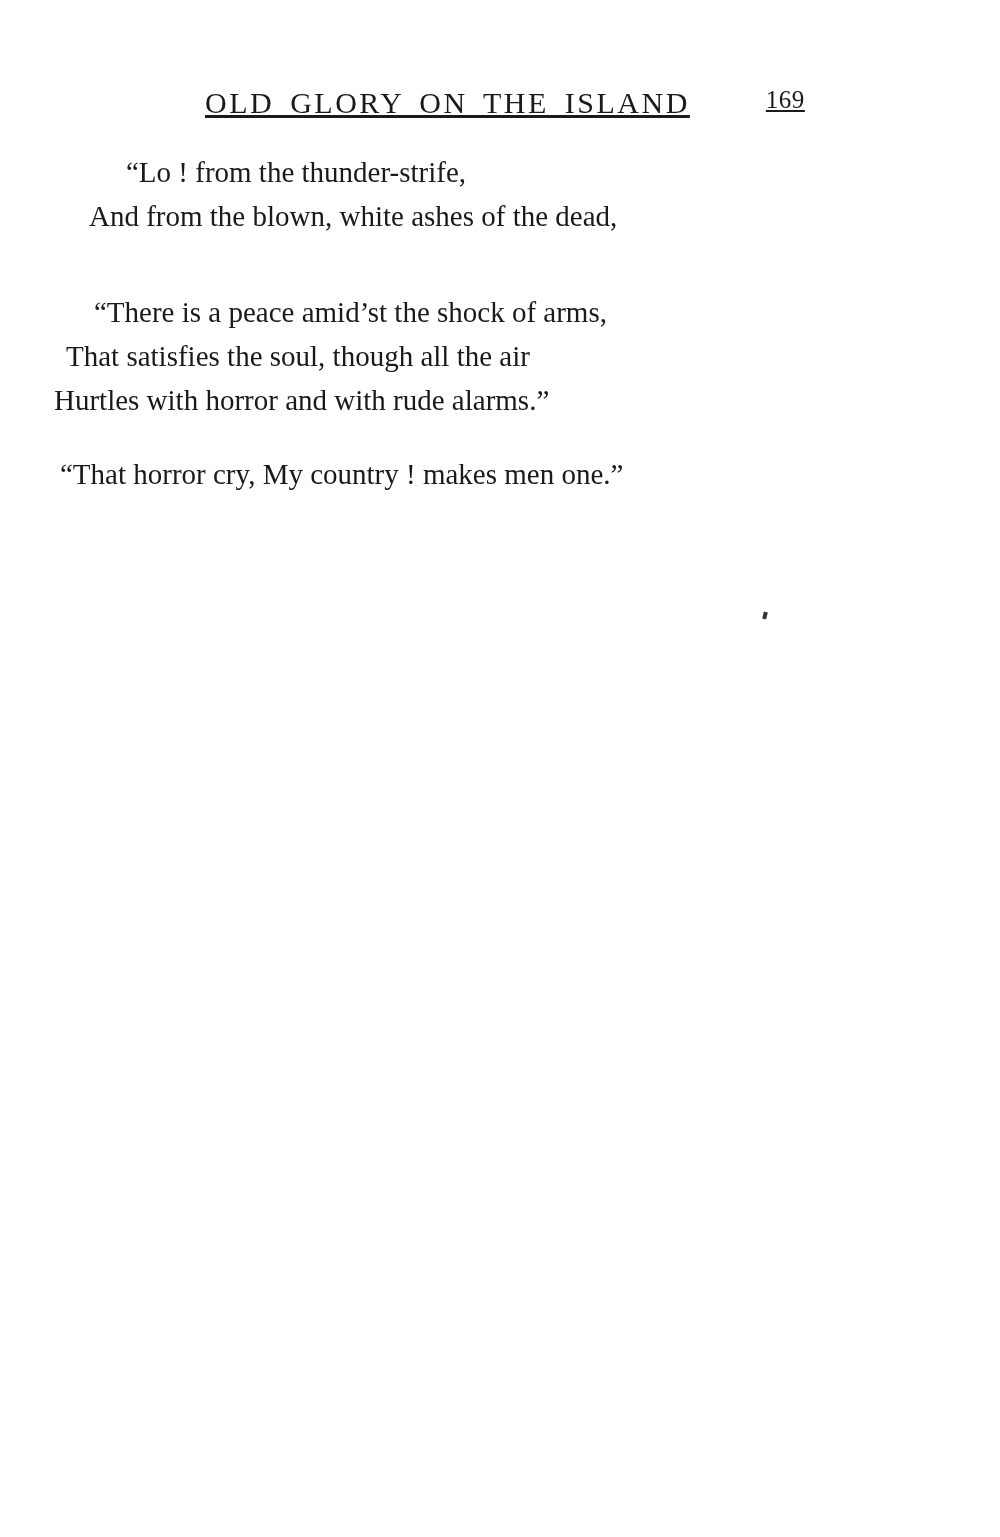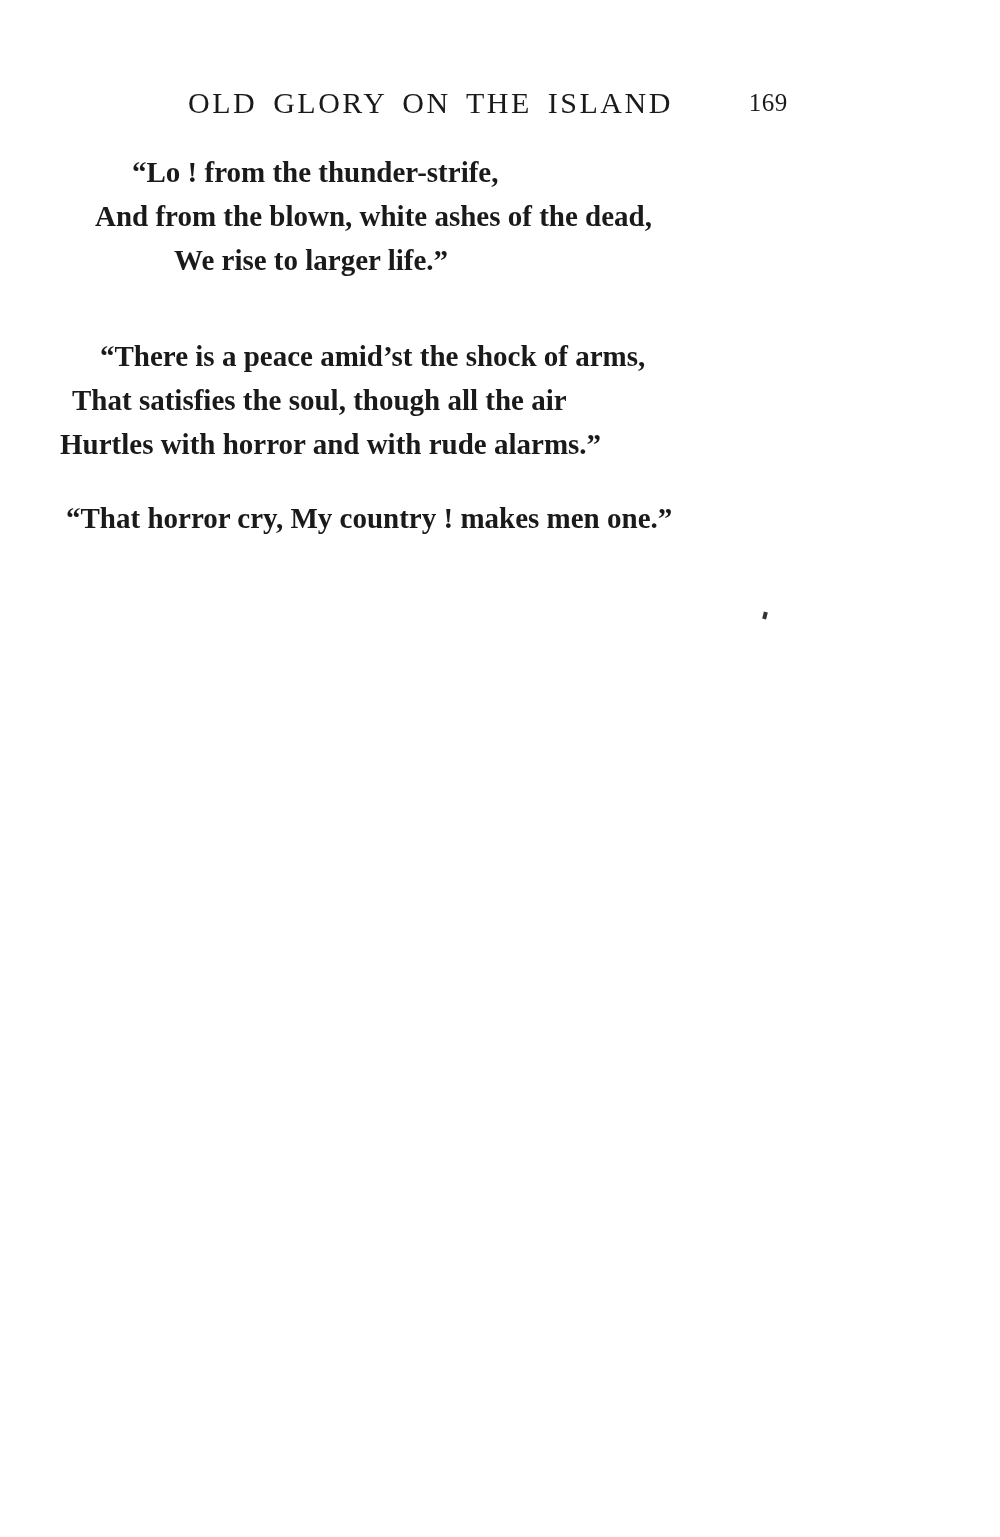--- a/index.html
+++ b/index.html
@@ -17,44 +17,44 @@
   }
   .page {
     position: relative;
     width: 1000px;
     height: 1537px;
     box-sizing: border-box;
   }
   .running-head {
     position: absolute;
     top: 86px;
-    left: 150px;
+    left: 167px;
     width: 740px;
     display: flex;
-    align-items: center;
+    align-items: flex-start;
     justify-content: flex-start;
+    text-decoration: underline;
   }
   .head-title {
     font-size: 30px;
     letter-spacing: 2.5px;
     word-spacing: 6px;
     white-space: nowrap;
     margin-left: 38px;
   }
   .head-folio {
     font-size: 25px;
     margin-left: 76px;
     letter-spacing: 0.5px;
   }
   .body-text {
     position: absolute;
     top: 150px;
-    left: 8px;
+    left: 2px;
     width: 820px;
-    font-weight: bold;
   }
   .stanza {
     margin: 0 0 30px 0;
     padding: 0;
   }
   .stanza.tight {
     margin-bottom: 26px;
   }
   .line {
     font-size: 29px;
@@ -87,21 +87,20 @@
   <div class="running-head">
     <span class="head-title">OLD GLORY ON THE ISLAND</span>
     <span class="head-folio">169</span>
   </div>
 
   <div class="body-text">
 
     <div class="stanza">
       <div class="line ind-0">“Lo ! from the thunder-strife,</div>
       <div class="line ind-1">And from the blown, white ashes of the dead,</div>
-      <div class="line ind-2">We rise to larger life.”</div>
     </div>
 
     <div class="stanza-gap"></div>
 
     <div class="stanza">
       <div class="line ind-3">“There is a peace amid’st the shock of arms,</div>
       <div class="line ind-4">That satisfies the soul, though all the air</div>
       <div class="line ind-5">Hurtles with horror and with rude alarms.”</div>
     </div>
 

